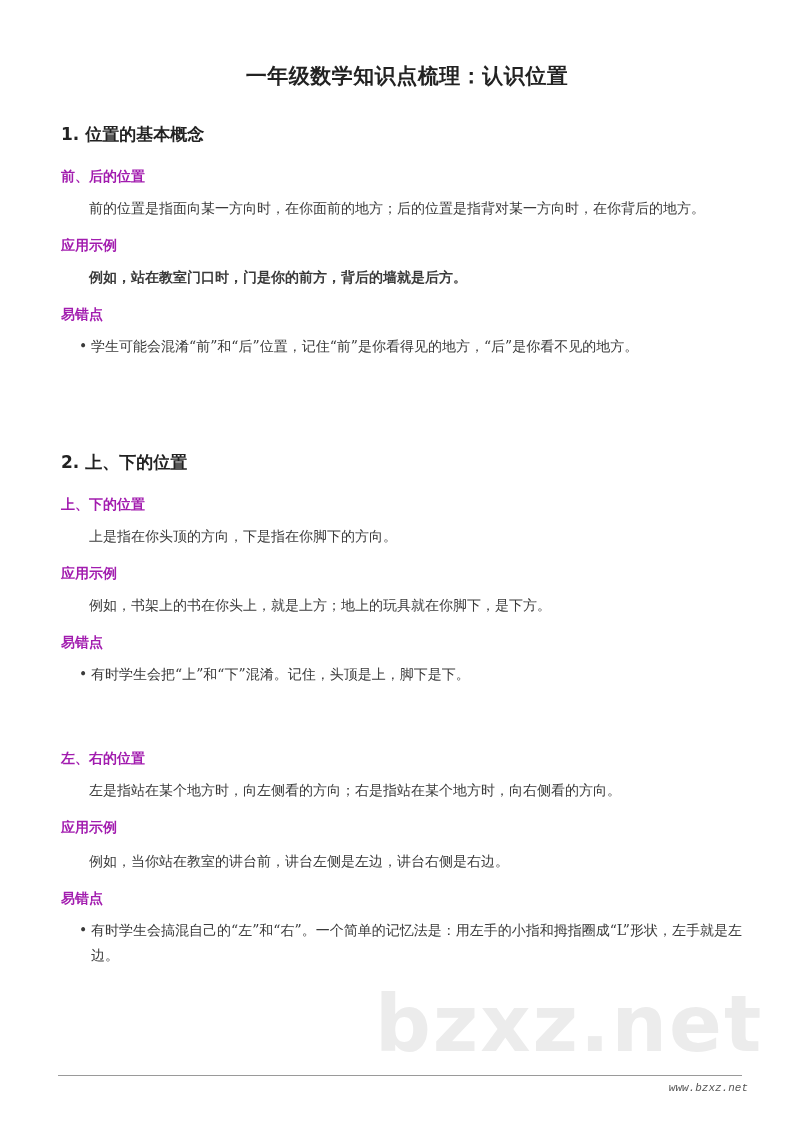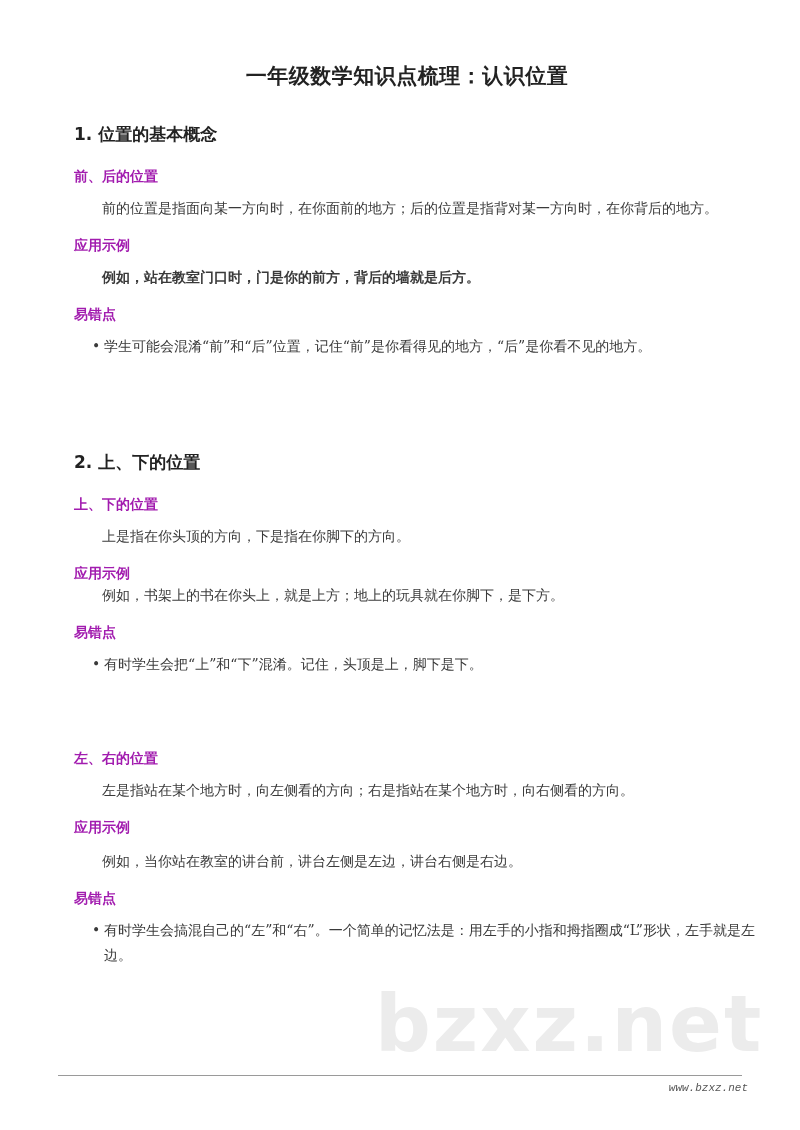--- a/index.html
+++ b/index.html
@@ -1,21 +1,21 @@
 <!DOCTYPE html>
 <html><head>
 <meta charset="utf-8">
 <style>
   html, body { margin: 0; padding: 0; background: #ffffff; }
   body { width: 800px; height: 1130px; position: relative; overflow: hidden;
          font-family: "DejaVu Serif", "Liberation Serif", serif; color: #333333; }
   .title { position: absolute; top: 62px; left: 0; width: 800px; text-align: center;
            font-size: 21px; font-weight: bold; color: #222; letter-spacing: 0.5px;
            font-family: Liberation Mono, monospace; padding-left: 7px; }
-  .section { position: absolute; left: 74px; width: 690px; }
+  .section { position: absolute; left: 61px; width: 690px; }
   .h2 { font-size: 17px; font-weight: bold; color: #222; margin: 0;
         font-family: "DejaVu Sans", "Liberation Sans", sans-serif; }
   .h3 { font-size: 14px; font-weight: bold; color: #a21caf; margin: 0;
         font-family: "DejaVu Sans", "Liberation Sans", sans-serif; }
   .para { font-size: 14px; line-height: 25px; text-indent: 28px; margin: 0; color: #3a3a3a; }
   .bullet { font-size: 14px; line-height: 25px; margin: 0; padding-left: 24px; position: relative; color: #3a3a3a; }
   .bullet .dot { position: absolute; left: 18px; top: 0; }
   .bullet .text { display: block; padding-left: 6px; }
   .watermark { position: absolute; left: 375px; top: 979px; font-size: 78px; font-weight: bold;
                color: #ececec; font-family: "DejaVu Sans", "Liberation Sans", sans-serif; letter-spacing: 2px; }
@@ -39,21 +39,21 @@
     <span class="dot">•</span>
     <span class="text">学生可能会混淆“前”和“后”位置，记住“前”是你看得见的地方，“后”是你看不见的地方。</span>
   </div>
 </div>
 
 <div class="section" style="top:451px;">
   <div class="h2">2.  上、下的位置</div>
   <div class="h3" style="margin-top:22px;">上、下的位置</div>
   <p class="para" style="margin-top:10px;">上是指在你头顶的方向，下是指在你脚下的方向。</p>
   <div class="h3" style="margin-top:16px;">应用示例</div>
-  <p class="para" style="">例如，书架上的书在你头上，就是上方；地上的玩具就在你脚下，是下方。</p>
+  <p class="para" style="margin-top:10px;">例如，书架上的书在你头上，就是上方；地上的玩具就在你脚下，是下方。</p>
   <div class="h3" style="margin-top:16px;">易错点</div>
   <div class="bullet" style="margin-top:10px;">
     <span class="dot">•</span>
     <span class="text">有时学生会把“上”和“下”混淆。记住，头顶是上，脚下是下。</span>
   </div>
 </div>
 
 <div class="section" style="top:728px;">
   <div class="h3" style="margin-top:22px;">左、右的位置</div>
   <p class="para" style="margin-top:10px;font-family:Liberation Serif, serif;">左是指站在某个地方时，向左侧看的方向；右是指站在某个地方时，向右侧看的方向。</p>

